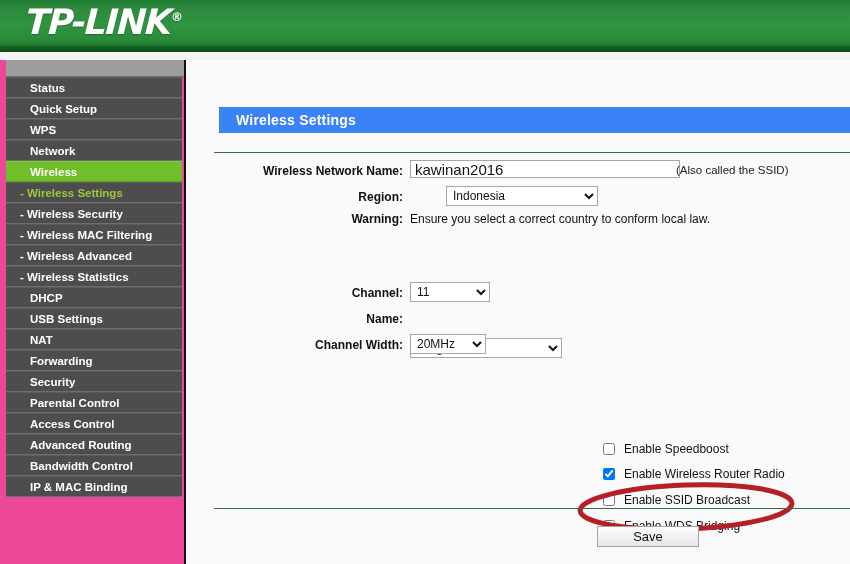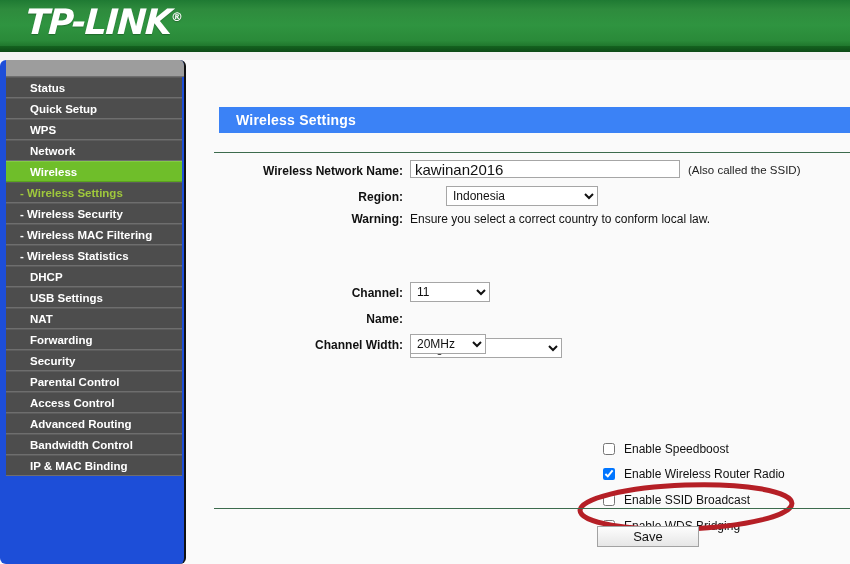--- a/index.html
+++ b/index.html
@@ -71,25 +71,24 @@
     height: 504px;
     background: #fafafa;
   }
 
   
   .sidebar {
     position: absolute;
     left: 0; top: 0;
     width: 186px;
     height: 504px;
-    background: #1d4ed8;
+    background: #ec4899;
     border-right: 2px solid #111111;
     box-sizing: border-box;
     overflow: hidden;
-    border-radius: 6px;
   }
   .sidebar-top {
     height: 16px;
     background: #9d9d9d;
     border-bottom: 1px solid #6f6f6f;
     margin-left: 6px;
   }
   .nav-item {
     position: relative;
     height: 21px;
@@ -265,20 +264,21 @@
     <div class="sidebar-top"></div>
     <div id="nav-list">
         <div class="nav-item">Status</div>
         <div class="nav-item">Quick Setup</div>
         <div class="nav-item">WPS</div>
         <div class="nav-item">Network</div>
         <div class="nav-item active">Wireless</div>
         <div class="nav-item sub active-sub">- Wireless Settings</div>
         <div class="nav-item sub">- Wireless Security</div>
         <div class="nav-item sub">- Wireless MAC Filtering</div>
+        <div class="nav-item sub">- Wireless Advanced</div>
         <div class="nav-item sub">- Wireless Statistics</div>
         <div class="nav-item">DHCP</div>
         <div class="nav-item">USB Settings</div>
         <div class="nav-item">NAT</div>
         <div class="nav-item">Forwarding</div>
         <div class="nav-item">Security</div>
         <div class="nav-item">Parental Control</div>
         <div class="nav-item">Access Control</div>
         <div class="nav-item">Advanced Routing</div>
         <div class="nav-item">Bandwidth Control</div>
@@ -292,21 +292,21 @@
 
     <div class="rule rule-top"></div>
 
     <div class="form">
 
       <div class="row">
         <span class="lbl" style="top:4px;">Wireless Network Name:</span>
         <span class="fld" style="top:0;">
           <input class="txt" type="text" style="width: 270px;" value="kawinan2016">
         </span>
-        <span class="hint" style="left:500px; top:4px;text-align:center;">(Also called the SSID)</span>
+        <span class="hint" style="left:488px; top:4px;text-align:center;">(Also called the SSID)</span>
       </div>
 
       <div class="row">
         <span class="lbl" style="top:30px;">Region:</span>
         <span class="fld" style="top:26px;padding-left:36px;">
           <select class="sel" style="width:152px;">
             <option>Indonesia</option>
           </select>
         </span>
       </div>

